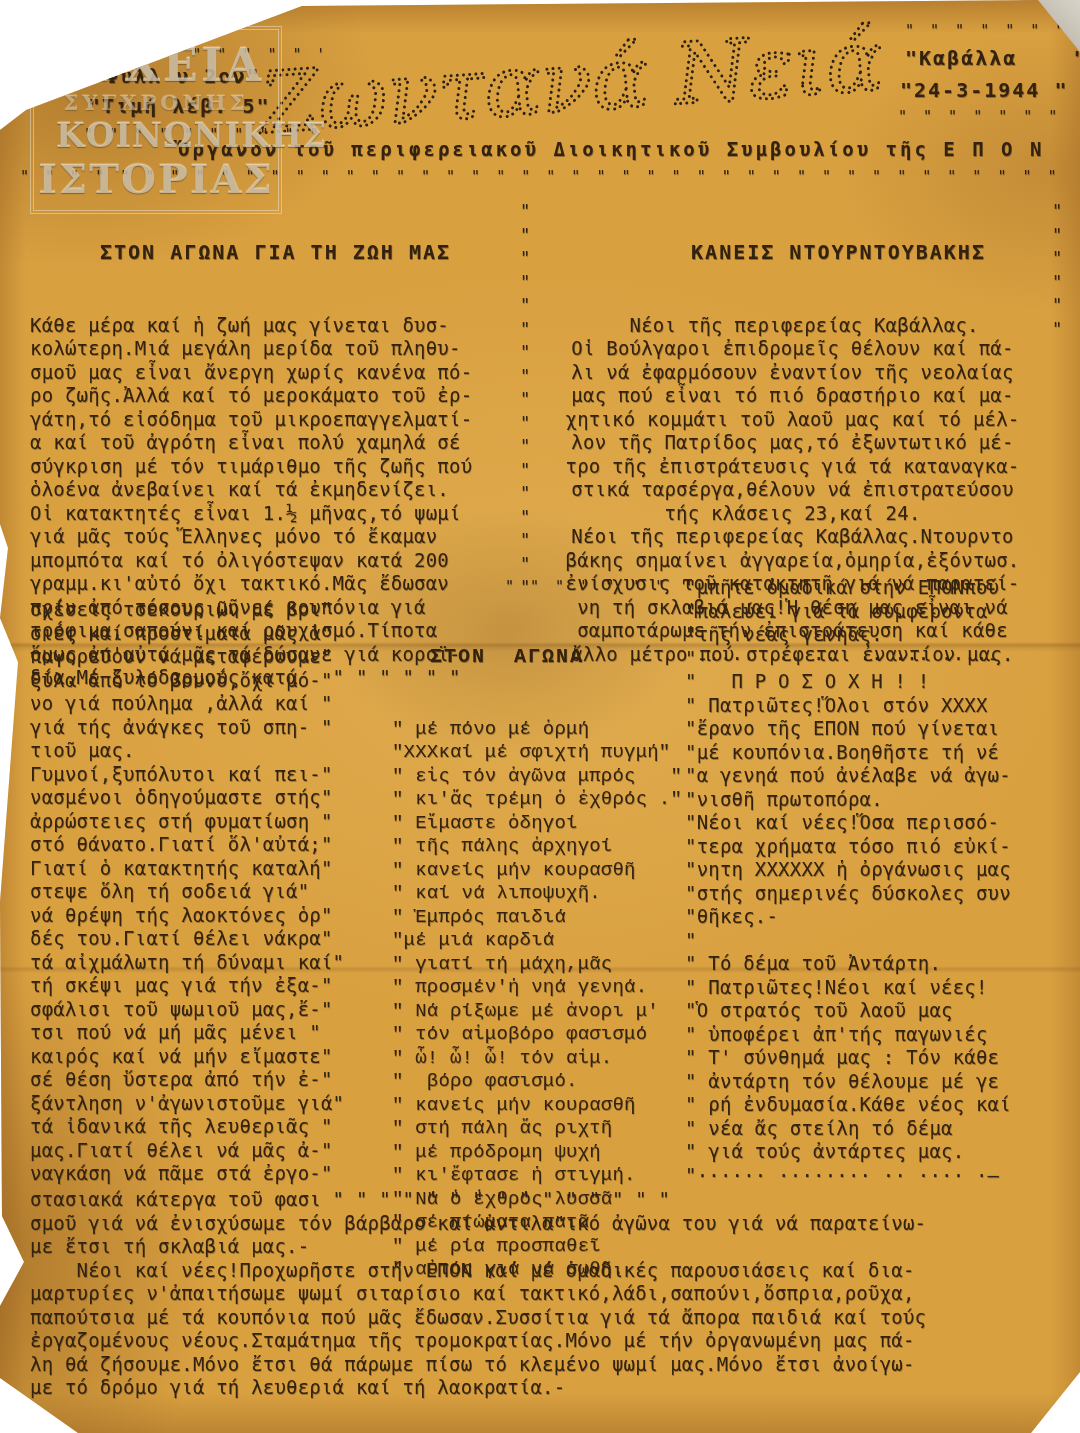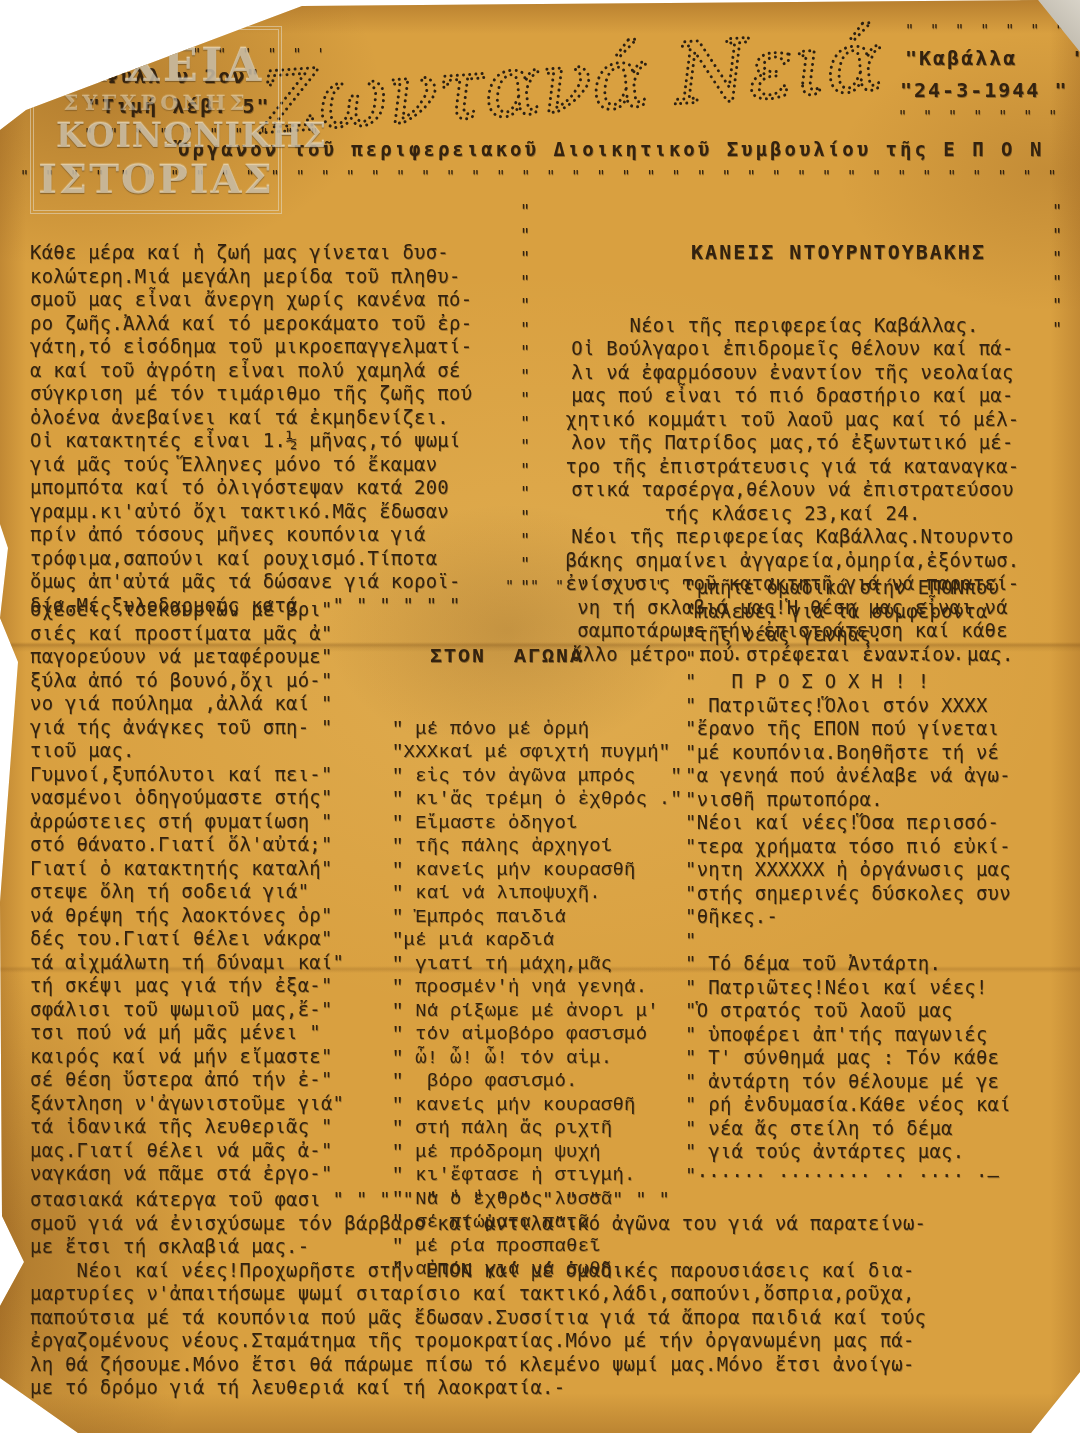--- a/index.html
+++ b/index.html
@@ -79,20 +79,21 @@
 
   <div class="blk ink dittos" style="left:905px;top:22px;width:160px;">" " " " " " " " " " " "</div>
   <div class="blk ink mast" style="left:905px;top:44px;">"Καβάλλα    "</div>
   <div class="blk ink mast" style="left:900px;top:76px;">"24-3-1944 "</div>
   <div class="blk ink dittos" style="left:898px;top:108px;width:170px;">" " " " " " " " " " " "</div>
 
   <div class="blk ink subtitle" style="left:178px;top:138px;">Ὄργανον τοῦ περιφερειακοῦ Διοικητικοῦ Συμβουλίου τῆς Ε Π Ο Ν</div>
   <div class="blk ink dittos" style="left:20px;top:168px;width:1046px;">" " " " " " " " " " " " " " " " " " " " " " " " " " " " " " " " " " " " " " " " " " " " " " " " " " " " " " " "</div>
 
   <div class="blk ink body-text" style="left:30px;top:194px;width:505px;">
+    <div class="col-title" style="padding-left:70px;">ΣΤΟΝ ΑΓΩΝΑ ΓΙΑ ΤΗ ΖΩΗ ΜΑΣ</div>
     <div><div class="ln">Κάθε μέρα καί ἡ ζωή μας γίνεται δυσ-</div><div class="ln">κολώτερη.Μιά μεγάλη μερίδα τοῦ πληθυ-</div><div class="ln">σμοῦ μας εἶναι ἄνεργη χωρίς κανένα πό-</div><div class="ln">ρο ζωῆς.Ἀλλά καί τό μεροκάματο τοῦ ἐρ-</div><div class="ln">γάτη,τό εἰσόδημα τοῦ μικροεπαγγελματί-</div><div class="ln">α καί τοῦ ἀγρότη εἶναι πολύ χαμηλά σέ</div><div class="ln">σύγκριση μέ τόν τιμάριθμο τῆς ζωῆς πού</div><div class="ln">ὁλοένα ἀνεβαίνει καί τά ἐκμηδενίζει.</div><div class="ln">Οἱ κατακτητές εἶναι 1.½ μῆνας,τό ψωμί</div><div class="ln">γιά μᾶς τούς Ἕλληνες μόνο τό ἔκαμαν</div><div class="ln">μπομπότα καί τό ὀλιγόστεψαν κατά 200</div><div class="ln">γραμμ.κι'αὐτό ὄχι τακτικό.Μᾶς ἔδωσαν</div><div class="ln">πρίν ἀπό τόσους μῆνες κουπόνια γιά</div><div class="ln">τρόφιμα,σαπούνι καί ρουχισμό.Τίποτα</div><div class="ln">ὅμως ἀπ'αὐτά μᾶς τά δώσανε γιά κοροϊ-</div><div class="ln">δία.Μέ ξυλοδαρμούς κατά   " " " " " "</div></div>
   </div>
 
   <div class="blk ink vstrip" style="left:520px;top:200px;">"
 "
 "
 "
 "
 "
 "

